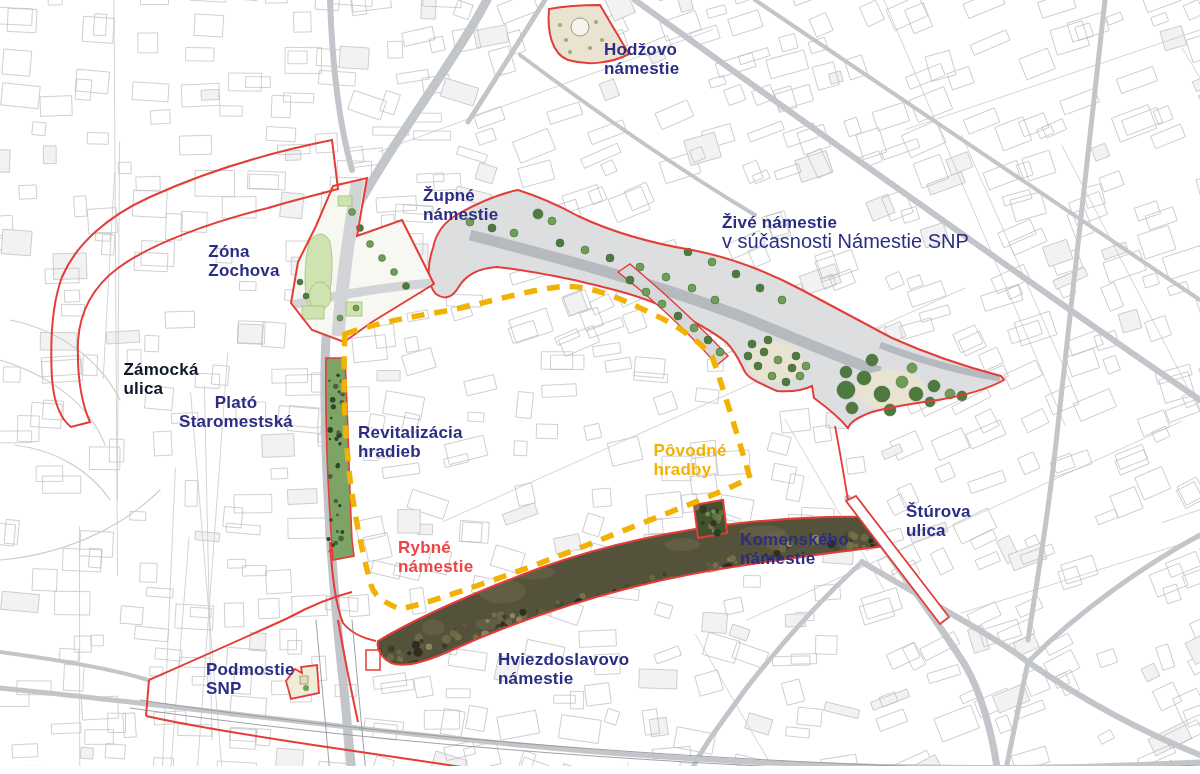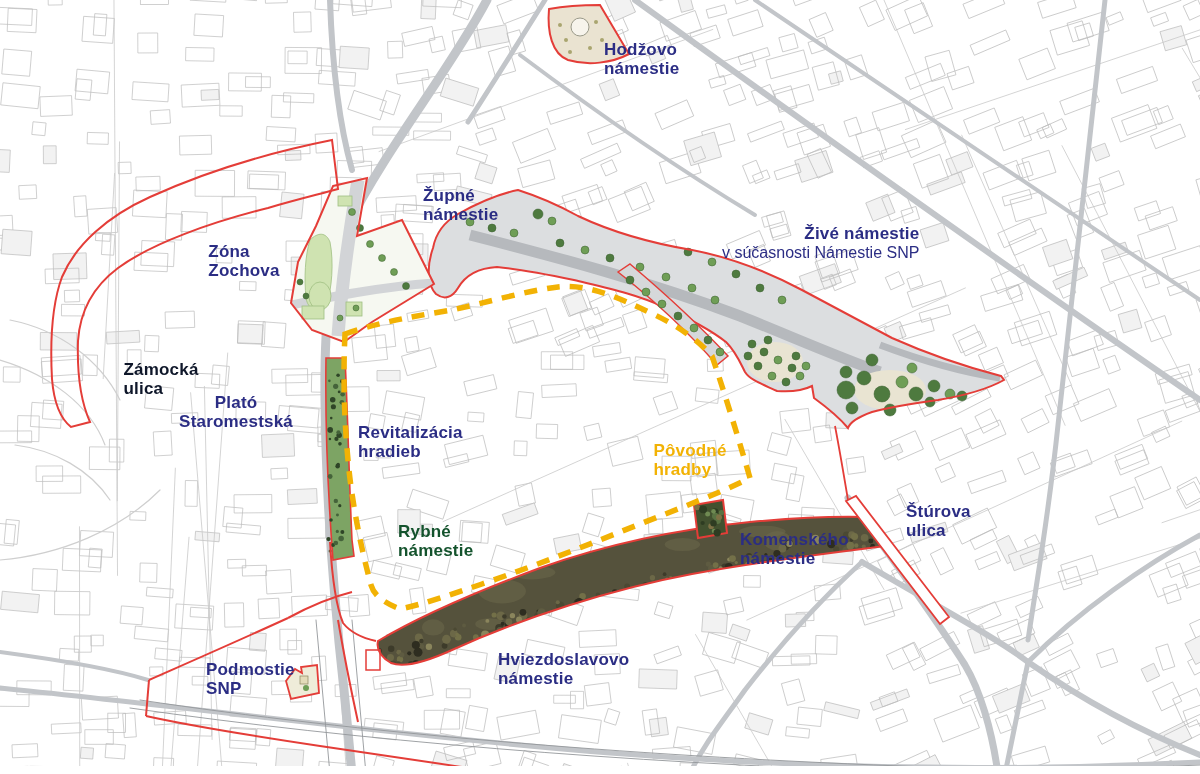--- a/index.html
+++ b/index.html
@@ -4,21 +4,21 @@
 <style>
   html,body{margin:0;padding:0;background:#ffffff;}
   .stage{position:relative;width:1200px;height:766px;overflow:hidden;background:#fff;
          font-family:"Liberation Sans",sans-serif;}
   .stage svg{position:absolute;left:0;top:0;}
   #labels{position:absolute;left:0;top:0;width:100%;height:100%;pointer-events:none;}
   .map-label{position:absolute;font-weight:700;font-size:17px;line-height:19px;
              letter-spacing:.2px;white-space:nowrap;}
   .map-label.align-center{transform:translateX(-50%);text-align:left;}
   .map-label.align-right{transform:translateX(-100%);text-align:center;}
-  .map-label .sub{font-weight:400;font-size:16px;letter-spacing:0;}
+  .map-label .sub{font-weight:400;font-size:20px;letter-spacing:0;}
 </style>
 </head>
 <body>
 
 <div class="stage">
   <svg id="map-svg" width="1200" height="774" viewBox="0 0 1200 774" xmlns="http://www.w3.org/2000/svg">
     <defs>
       <path id="photo-shape" d="M378,641 C420,616 470,594 540,568 C610,543 680,529 750,522 C792,518 838,516 868,517 L886,546 C830,553 762,561 692,574 C612,589 525,617 452,650 C428,661 404,668 391,663 C381,657 376,650 378,641 Z"></path>
       <clipPath id="clipPhoto">
           <use href="#photo-shape"></use>
@@ -1141,21 +1141,21 @@
 
   <div id="labels">
       <div class="map-label align-left" style="left: 604px; top: 40px; color: rgb(43, 45, 132);">
         <div>Hodžovo</div>
         <div>námestie</div>
       </div>
       <div class="map-label align-left" style="left: 423px; top: 186px; color: rgb(43, 45, 132);">
         <div>Župné</div>
         <div>námestie</div>
       </div>
-      <div class="map-label align-left" style="left: 722px; top: 224px; color: rgb(43, 45, 132); text-align: right;">
+      <div class="map-label align-left" style="left: 722px; top: 213px; color: rgb(43, 45, 132);">
         <div>Živé námestie</div>
         <div class="sub">v súčasnosti Námestie SNP</div>
       </div>
       <div class="map-label align-center" style="left: 244px; top: 242px; color: rgb(43, 45, 132);">
         <div>Zóna</div>
         <div>Zochova</div>
       </div>
       <div class="map-label align-center" style="left: 161px; top: 314px; color: #0f172a; margin-top: 46px;">
         <div>Zámocká</div>
         <div>ulica</div>
@@ -1165,21 +1165,21 @@
         <div>Staromestská</div>
       </div>
       <div class="map-label align-left" style="left: 358px; top: 423px; color: rgb(43, 45, 132);">
         <div>Revitalizácia</div>
         <div>hradieb</div>
       </div>
       <div class="map-label align-center" style="left: 690px; top: 441px; color: rgb(242, 178, 4);">
         <div>Pôvodné</div>
         <div>hradby</div>
       </div>
-      <div class="map-label align-left" style="left: 398px; top: 522px; color: #14532d;">
+      <div class="map-label align-left" style="left: 398px; top: 538px; color: #ef4444;">
         <div>Rybné</div>
         <div>námestie</div>
       </div>
       <div class="map-label align-left" style="left: 740px; top: 530px; color: rgb(43, 45, 132);">
         <div>Komenského</div>
         <div>námestie</div>
       </div>
       <div class="map-label align-left" style="left: 906px; top: 502px; color: rgb(43, 45, 132);">
         <div>Štúrova</div>
         <div>ulica</div>

